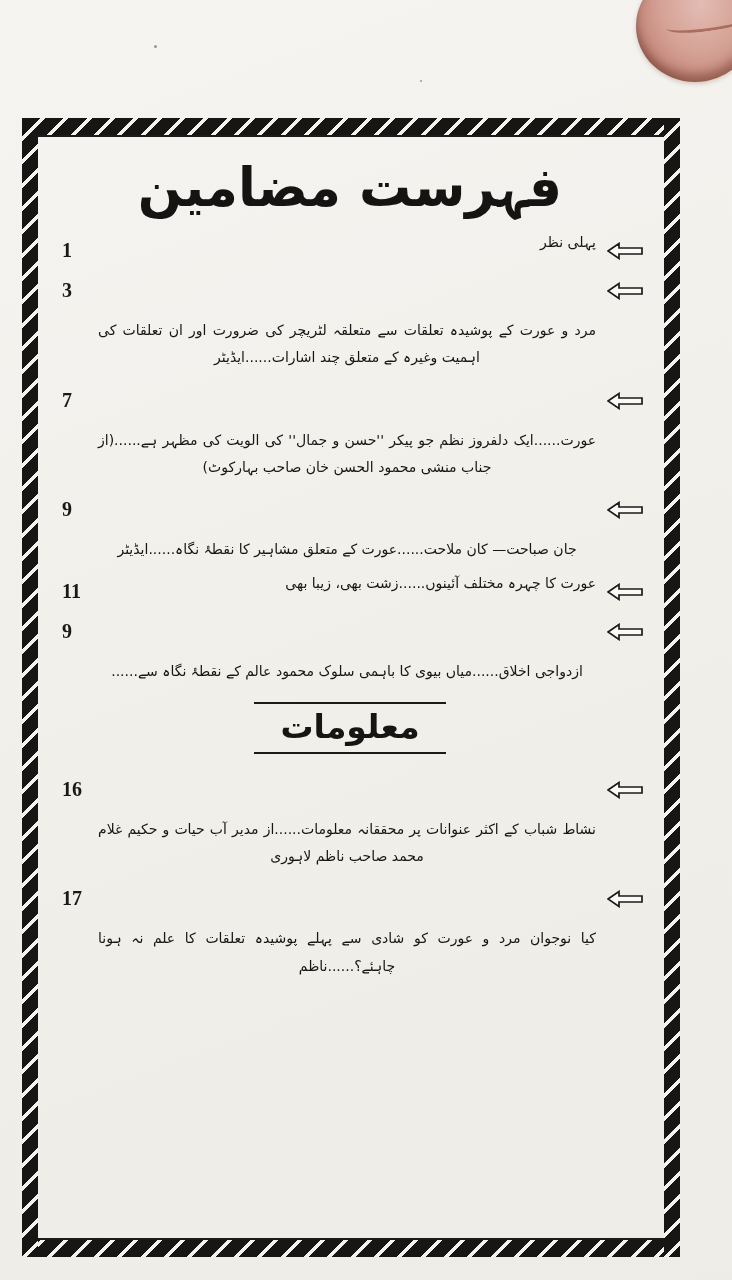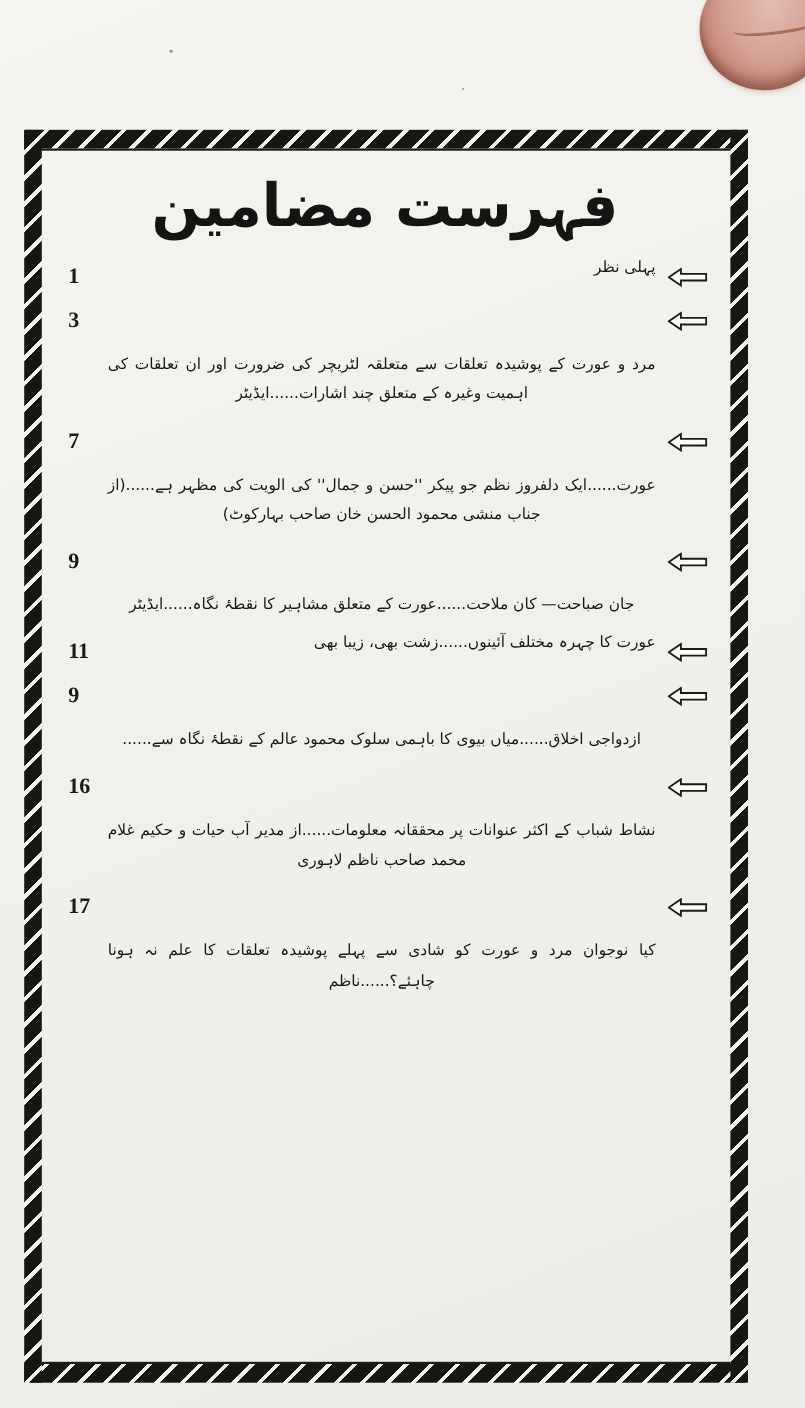--- a/index.html
+++ b/index.html
@@ -145,20 +145,23 @@
       <div class="row">
         <div class="pagenum">9</div>
         <div class="etext ml">ازدواجی اخلاق......میاں بیوی کا باہمی سلوک محمود عالم کے نقطۂ نگاہ سے......</div>
         <div class="arrowcol">
           <svg class="arrow-svg" width="36" height="18" viewBox="0 0 36 18">
               <polygon points="1,9 12,1.5 12,6 35,6 35,12 12,12 12,16.5" fill="#fbfaf7" stroke="#1c1b1a" stroke-width="1.7"></polygon>
             </svg>
         </div>
       </div>
 
+      <div class="section-head">
+        <span>معلومات</span>
+      </div>
 
       <div class="row">
         <div class="pagenum">16</div>
         <div class="etext ml">نشاط شباب کے اکثر عنوانات پر محققانہ معلومات......از مدیر آب حیات و حکیم غلام محمد صاحب ناظم لاہوری</div>
         <div class="arrowcol">
           <svg class="arrow-svg" width="36" height="18" viewBox="0 0 36 18">
               <polygon points="1,9 12,1.5 12,6 35,6 35,12 12,12 12,16.5" fill="#fbfaf7" stroke="#1c1b1a" stroke-width="1.7"></polygon>
             </svg>
         </div>
       </div>

